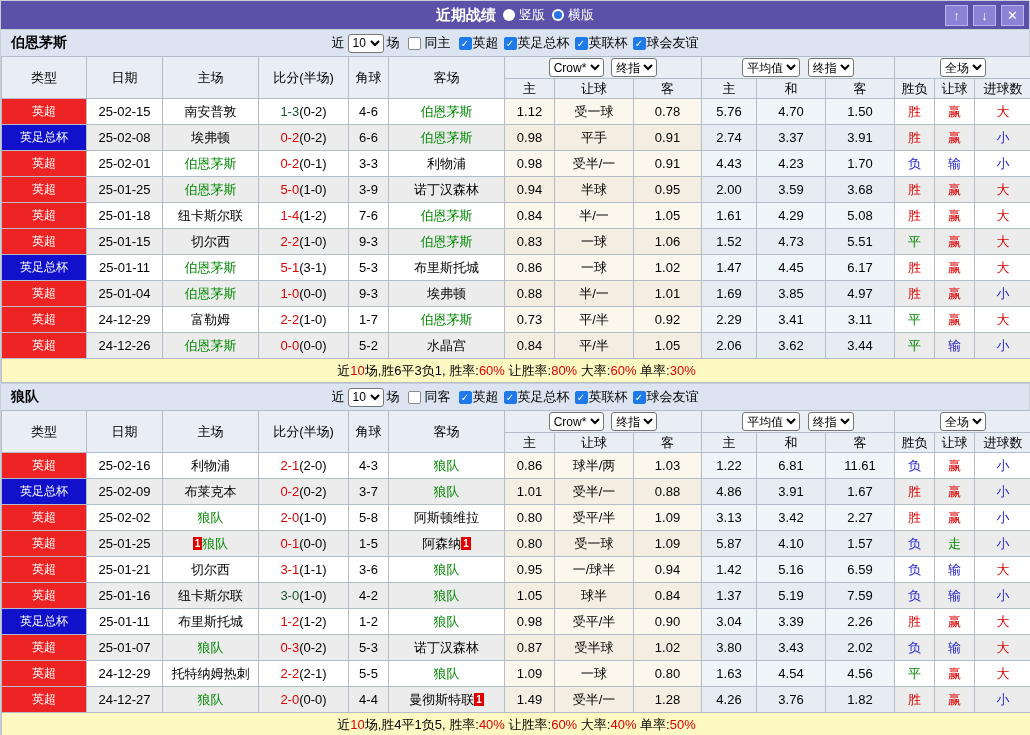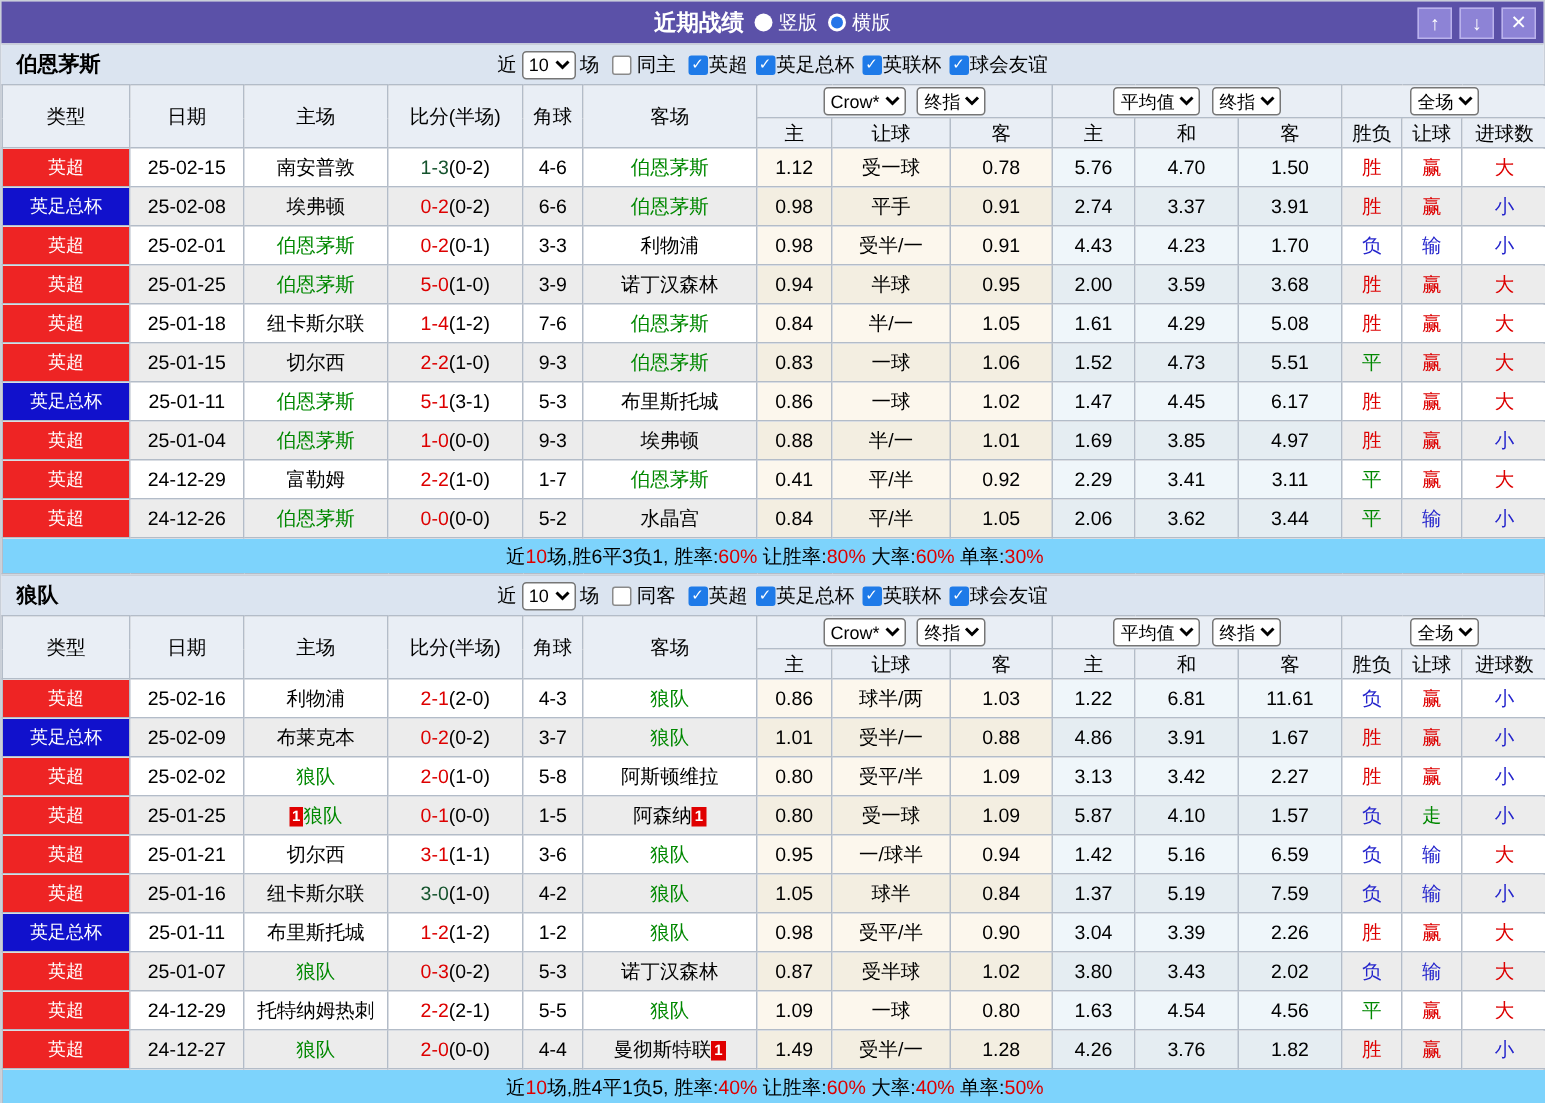--- a/index.html
+++ b/index.html
@@ -34,21 +34,21 @@
   .hd-select { height:19px; font-size:12px; border:1px solid #767676; border-radius:3px; background:#fff; margin:0 2px; }
   .stats-table tbody td { height:26px; background:#fff; }
   .stats-table tbody tr.even td { background:#ececec; }
   .stats-table tbody td.crow { background:#fcf7ed; }
   .stats-table tbody tr.even td.crow { background:#f3eee1; }
   .stats-table tbody td.avg { background:#eff6fa; }
   .stats-table tbody tr.even td.avg { background:#e5edf2; }
   .stats-table tbody td.tred  { background:#ee2424 !important; color:#fff; font-size:12px; }
   .stats-table tbody td.tblue { background:#1111cc !important; color:#fff; font-size:12px; }
   .rc { display:inline-block; background:#e00000; color:#fff; font-size:10px; font-weight:bold; line-height:13px; padding:0 2px; vertical-align:1px; }
-  .summary { height:24px; background:#7dd3fc; font-size:13px; text-align:center; color:#000; }
+  .summary { height:24px; background:#fef9c3; font-size:13px; text-align:center; color:#000; }
   .summary .red { color:#dd0000; }
 </style>
 </head>
 <body>
 
 <div class="window">
   <div class="titlebar">
     <div class="title-group">
       <span class="win-title">近期战绩</span>
       <span class="radio-label">
@@ -283,21 +283,21 @@
               <td style="color: rgb(221, 0, 0);">赢</td>
               <td style="color: rgb(36, 36, 204);">小</td>
             </tr>
             <tr class="odd">
               <td class="tred">英超</td>
               <td>24-12-29</td>
               <td><span>富勒姆</span></td>
               <td><span style="color: rgb(221, 0, 0);">2-2</span><span>(1-0)</span></td>
               <td>1-7</td>
               <td><span style="color: rgb(0, 136, 0);">伯恩茅斯</span></td>
-              <td class="crow">0.41</td>
+              <td class="crow">0.73</td>
               <td class="crow">平/半</td>
               <td class="crow">0.92</td>
               <td class="avg">2.29</td>
               <td class="avg">3.41</td>
               <td class="avg">3.11</td>
               <td style="color: rgb(0, 136, 0);">平</td>
               <td style="color: rgb(221, 0, 0);">赢</td>
               <td style="color: rgb(221, 0, 0);">大</td>
             </tr>
             <tr class="even">

